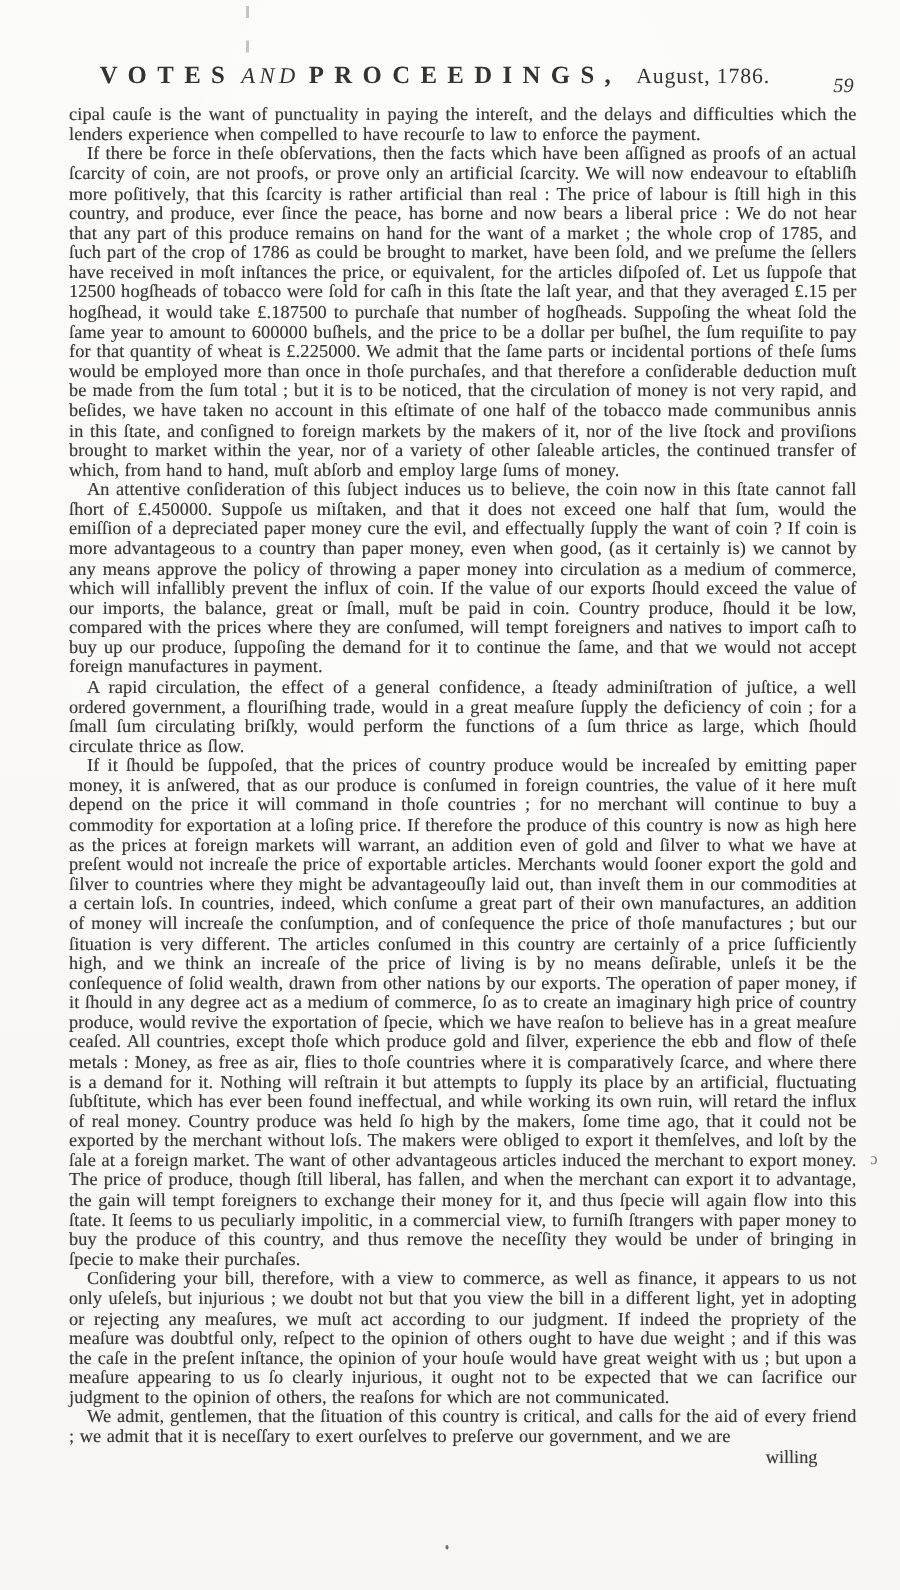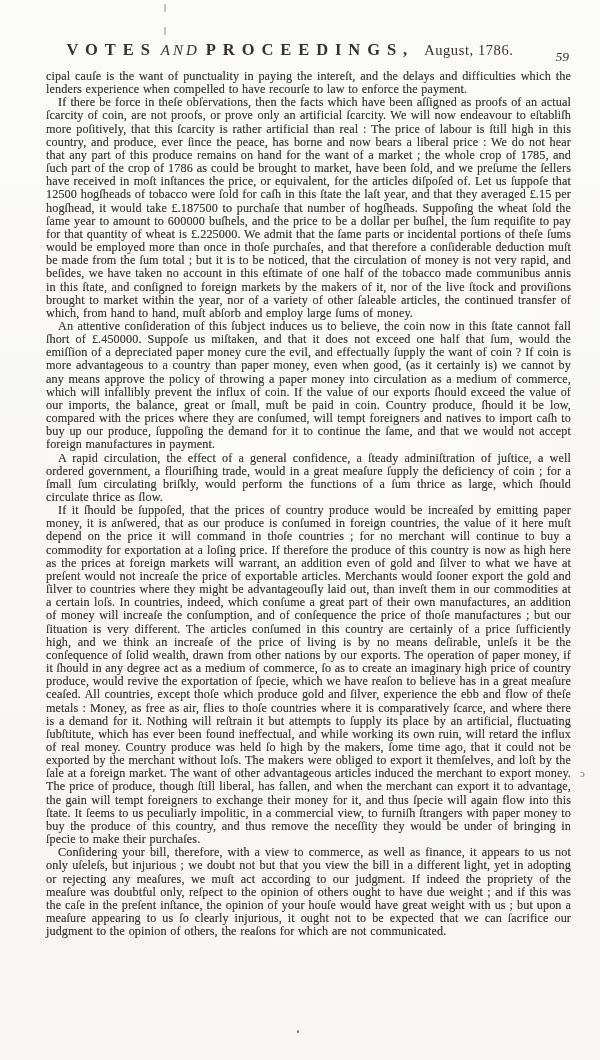--- a/index.html
+++ b/index.html
@@ -114,19 +114,21 @@
 
   <span class="page-number">59</span>
 
   <main class="body-text">
       <p class="para">cipal cauſe is the want of punctuality in paying the intereſt, and the delays and difficulties which the lenders experience when compelled to have recourſe to law to enforce the payment.</p>
       <p class="para indent">If there be force in theſe obſervations, then the facts which have been aſſigned as proofs of an actual ſcarcity of coin, are not proofs, or prove only an artificial ſcarcity.  We will now endeavour to eſtabliſh more poſitively, that this ſcarcity is rather artificial than real :  The price of labour is ſtill high in this country, and produce, ever ſince the peace, has borne and now bears a liberal price :  We do not hear that any part of this produce remains on hand for the want of a market ;  the whole crop of 1785, and ſuch part of the crop of 1786 as could be brought to market, have been ſold, and we preſume the ſellers have received in moſt inſtances the price, or equivalent, for the articles diſpoſed of.  Let us ſuppoſe that 12500 hogſheads of tobacco were ſold for caſh in this ſtate the laſt year, and that they averaged £.15 per hogſhead, it would take £.187500 to purchaſe that number of hogſheads.  Suppoſing the wheat ſold the ſame year to amount to 600000 buſhels, and the price to be a dollar per buſhel, the ſum requiſite to pay for that quantity of wheat is £.225000.  We admit that the ſame parts or incidental portions of theſe ſums would be employed more than once in thoſe purchaſes, and that therefore a conſiderable deduction muſt be made from the ſum total ;  but it is to be noticed, that the circulation of money is not very rapid, and beſides, we have taken no account in this eſtimate of one half of the tobacco made communibus annis in this ſtate, and conſigned to foreign markets by the makers of it, nor of the live ſtock and proviſions brought to market within the year, nor of a variety of other ſaleable articles, the continued transfer of which, from hand to hand, muſt abſorb and employ large ſums of money.</p>
       <p class="para indent">An attentive conſideration of this ſubject induces us to believe, the coin now in this ſtate cannot fall ſhort of £.450000.  Suppoſe us miſtaken, and that it does not exceed one half that ſum, would the emiſſion of a depreciated paper money cure the evil, and effectually ſupply the want of coin ?  If coin is more advantageous to a country than paper money, even when good, (as it certainly is) we cannot by any means approve the policy of throwing a paper money into circulation as a medium of commerce, which will infallibly prevent the influx of coin.  If the value of our exports ſhould exceed the value of our imports, the balance, great or ſmall, muſt be paid in coin.  Country produce, ſhould it be low, compared with the prices where they are conſumed, will tempt foreigners and natives to import caſh to buy up our produce, ſuppoſing the demand for it to continue the ſame, and that we would not accept foreign manufactures in payment.</p>
       <p class="para indent">A rapid circulation, the effect of a general confidence, a ſteady adminiſtration of juſtice, a well ordered government, a flouriſhing trade, would in a great meaſure ſupply the deficiency of coin ;  for a ſmall ſum circulating briſkly, would perform the functions of a ſum thrice as large, which ſhould circulate thrice as ſlow.</p>
       <p class="para indent">If it ſhould be ſuppoſed, that the prices of country produce would be increaſed by emitting paper money, it is anſwered, that as our produce is conſumed in foreign countries, the value of it here muſt depend on the price it will command in thoſe countries ;  for no merchant will continue to buy a commodity for exportation at a loſing price.  If therefore the produce of this country is now as high here as the prices at foreign markets will warrant, an addition even of gold and ſilver to what we have at preſent would not increaſe the price of exportable articles.  Merchants would ſooner export the gold and ſilver to countries where they might be advantageouſly laid out, than inveſt them in our commodities at a certain loſs.  In countries, indeed, which conſume a great part of their own manufactures, an addition of money will increaſe the conſumption, and of conſequence the price of thoſe manufactures ;  but our ſituation is very different.  The articles conſumed in this country are certainly of a price ſufficiently high, and we think an increaſe of the price of living is by no means deſirable, unleſs it be the conſequence of ſolid wealth, drawn from other nations by our exports.  The operation of paper money, if it ſhould in any degree act as a medium of commerce, ſo as to create an imaginary high price of country produce, would revive the exportation of ſpecie, which we have reaſon to believe has in a great meaſure ceaſed.  All countries, except thoſe which produce gold and ſilver, experience the ebb and flow of theſe metals :  Money, as free as air, flies to thoſe countries where it is comparatively ſcarce, and where there is a demand for it.  Nothing will reſtrain it but attempts to ſupply its place by an artificial, fluctuating ſubſtitute, which has ever been found ineffectual, and while working its own ruin, will retard the influx of real money.  Country produce was held ſo high by the makers, ſome time ago, that it could not be exported by the merchant without loſs.  The makers were obliged to export it themſelves, and loſt by the ſale at a foreign market.  The want of other advantageous articles induced the merchant to export money.  The price of produce, though ſtill liberal, has fallen, and when the merchant can export it to advantage, the gain will tempt foreigners to exchange their money for it, and thus ſpecie will again flow into this ſtate.  It ſeems to us peculiarly impolitic, in a commercial view, to furniſh ſtrangers with paper money to buy the produce of this country, and thus remove the neceſſity they would be under of bringing in ſpecie to make their purchaſes.</p>
       <p class="para indent">Conſidering your bill, therefore, with a view to commerce, as well as finance, it appears to us not only uſeleſs, but injurious ;  we doubt not but that you view the bill in a different light, yet in adopting or rejecting any meaſures, we muſt act according to our judgment.  If indeed the propriety of the meaſure was doubtful only, reſpect to the opinion of others ought to have due weight ;  and if this was the caſe in the preſent inſtance, the opinion of your houſe would have great weight with us ;  but upon a meaſure appearing to us ſo clearly injurious, it ought not to be expected that we can ſacrifice our judgment to the opinion of others, the reaſons for which are not communicated.</p>
+      <p class="para indent">We admit, gentlemen, that the ſituation of this country is critical, and calls for the aid of every friend ;  we admit that it is neceſſary to exert ourſelves to preſerve our government, and we are</p>
+      <div class="catchword-row"><span>willing</span></div>
     </main>
 
   <span class="margin-mark">ɔ</span>
 
   <div class="ink-dot"></div>
 
 </div>
 
 </body></html>

